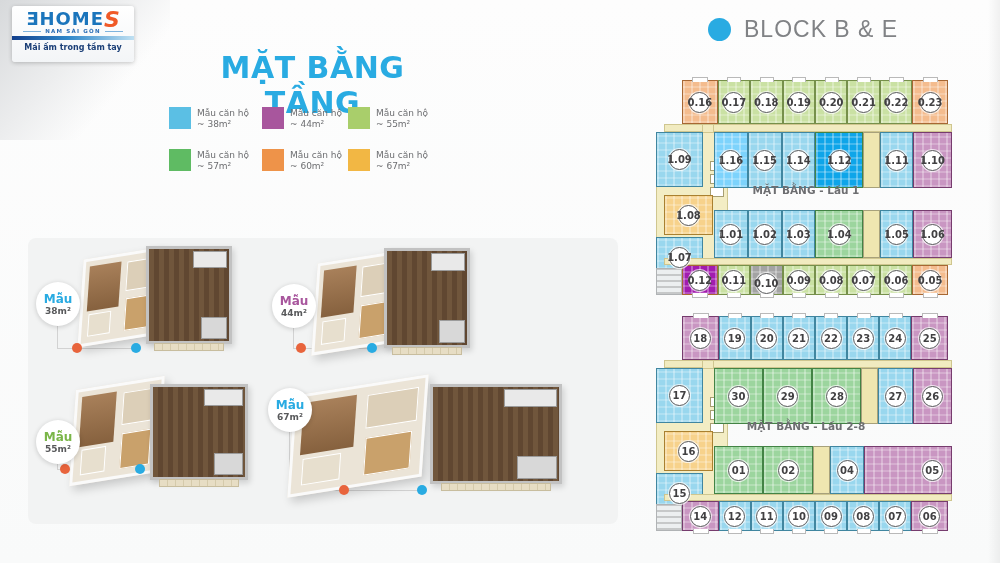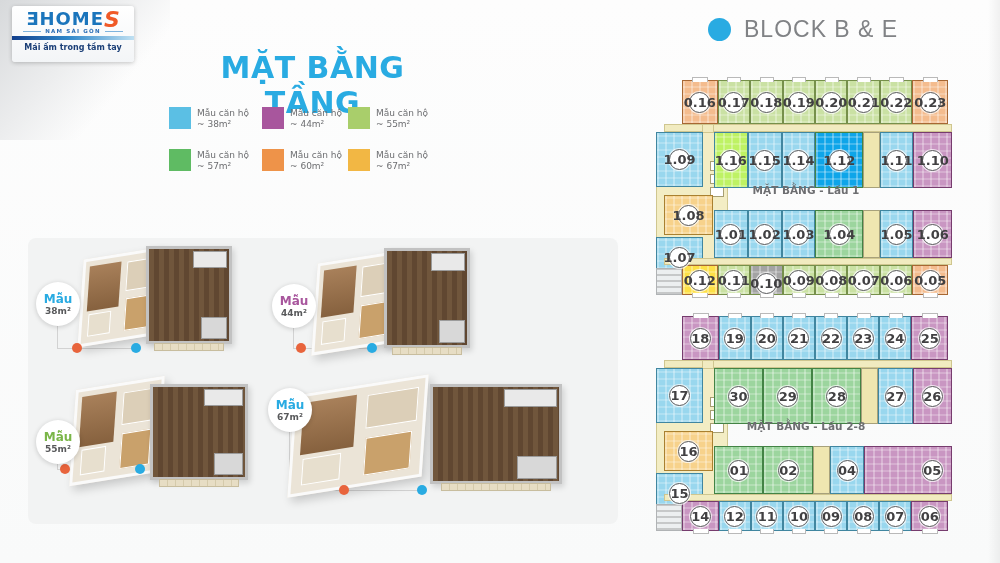--- a/index.html
+++ b/index.html
@@ -75,21 +75,21 @@
   .unit::before { content:""; position:absolute; inset:0; pointer-events:none;
     background-image:repeating-linear-gradient(90deg, rgba(255,255,255,.30) 0 2px, transparent 2px 8px),
                      repeating-linear-gradient(0deg,  rgba(255,255,255,.22) 0 2px, transparent 2px 7px); }
   .unit.stair { background-image:repeating-linear-gradient(0deg,#ddd4a0 0 2px, transparent 2px 6px); }
   .unit.stair::before { display:none; }
   .row-top .unit::after { content:""; position:absolute; top:-4px; left:28%; width:40%; height:4px;
     background:#fff; border:1px solid #b9b9b9; border-bottom:none; }
   .row-bottom .unit::after { content:""; position:absolute; bottom:-4px; left:28%; width:40%; height:4px;
     background:#fff; border:1px solid #b9b9b9; border-top:none; }
   .ucircle { width:21px; height:21px; border-radius:50%; background:#fff; border:1.5px solid #58595b;
-    display:flex; align-items:center; justify-content:center; font-size:13px; font-weight:bold; color:#414042;
+    display:flex; align-items:center; justify-content:center; font-size:10px; font-weight:bold; color:#414042;
     z-index:2; box-shadow:0 0 0 1px rgba(255,255,255,.7); }
 
   
   .models { position:absolute; left:28px; top:238px; width:590px; height:286px;
     background:#F2F3F3; border-radius:8px; }
   .mgroup { position:absolute; inset:0; pointer-events:none; }
   .mbadge { position:absolute; width:44px; height:44px; border-radius:50%; background:#fff;
     box-shadow:0 1px 5px rgba(0,0,0,.18); display:flex; flex-direction:column; align-items:center;
     justify-content:center; z-index:4; }
   .mb-label { font-size:12px; font-weight:bold; }
@@ -341,21 +341,21 @@
     <span class="ucircle">1.09</span>
   </div>
       <div class="unit" style="background: rgb(247, 210, 139); border-color: rgb(169, 128, 48);">
     <span class="ucircle">1.08</span>
   </div>
       <div class="unit" style="background: rgb(153, 215, 238); border-color: rgb(64, 134, 160);">
     <span class="ucircle">1.07</span>
   </div>
     </div>
   <div class="frow row-b">
-      <div class="unit" style="background: #bef264; border-color: rgb(64, 134, 160); flex: 1 1 0px;">
+      <div class="unit" style="background: #7dd3fc; border-color: rgb(64, 134, 160); flex: 1 1 0px;">
     <span class="ucircle">1.16</span>
   </div>
       <div class="unit" style="background: rgb(153, 215, 238); border-color: rgb(64, 134, 160); flex: 1 1 0px;">
     <span class="ucircle">1.15</span>
   </div>
       <div class="unit" style="background: rgb(153, 215, 238); border-color: rgb(64, 134, 160); flex: 1 1 0px;">
     <span class="ucircle">1.14</span>
   </div>
       <div class="unit" style="background: #0ea5e9; border-color: rgb(67, 131, 69); flex: 1.45 1 0px;">
     <span class="ucircle">1.12</span>
@@ -389,21 +389,21 @@
   </div>
       <div class="unit" style="background: rgb(153, 215, 238); border-color: rgb(64, 134, 160); flex: 1 1 0px;">
     <span class="ucircle">1.05</span>
   </div>
       <div class="unit" style="background: rgb(201, 150, 194); border-color: rgb(118, 60, 110); flex: 1.15 1 0px; text-align: center;">
     <span class="ucircle">1.06</span>
   </div>
     </div>
   <div class="corr corr-bot"></div>
   <div class="frow row-bottom">
-      <div class="unit" style="background: #fde047; border-color: rgb(167, 103, 51); flex: 1.1 1 0px;">
+      <div class="unit" style="background: #a21caf; border-color: rgb(167, 103, 51); flex: 1.1 1 0px;">
     <span class="ucircle">0.12</span>
   </div>
       <div class="unit" style="background: rgb(202, 225, 163); border-color: rgb(118, 144, 75); flex: 1 1 0px;">
     <span class="ucircle">0.11</span>
   </div>
       <div class="unit" style="background: #a3a3a3; border-color: rgb(118, 144, 75); flex: 1 1 0px; align-items: flex-end;">
     <span class="ucircle">0.10</span>
   </div>
       <div class="unit" style="background: rgb(202, 225, 163); border-color: rgb(118, 144, 75); flex: 1 1 0px;">
     <span class="ucircle">0.09</span>

